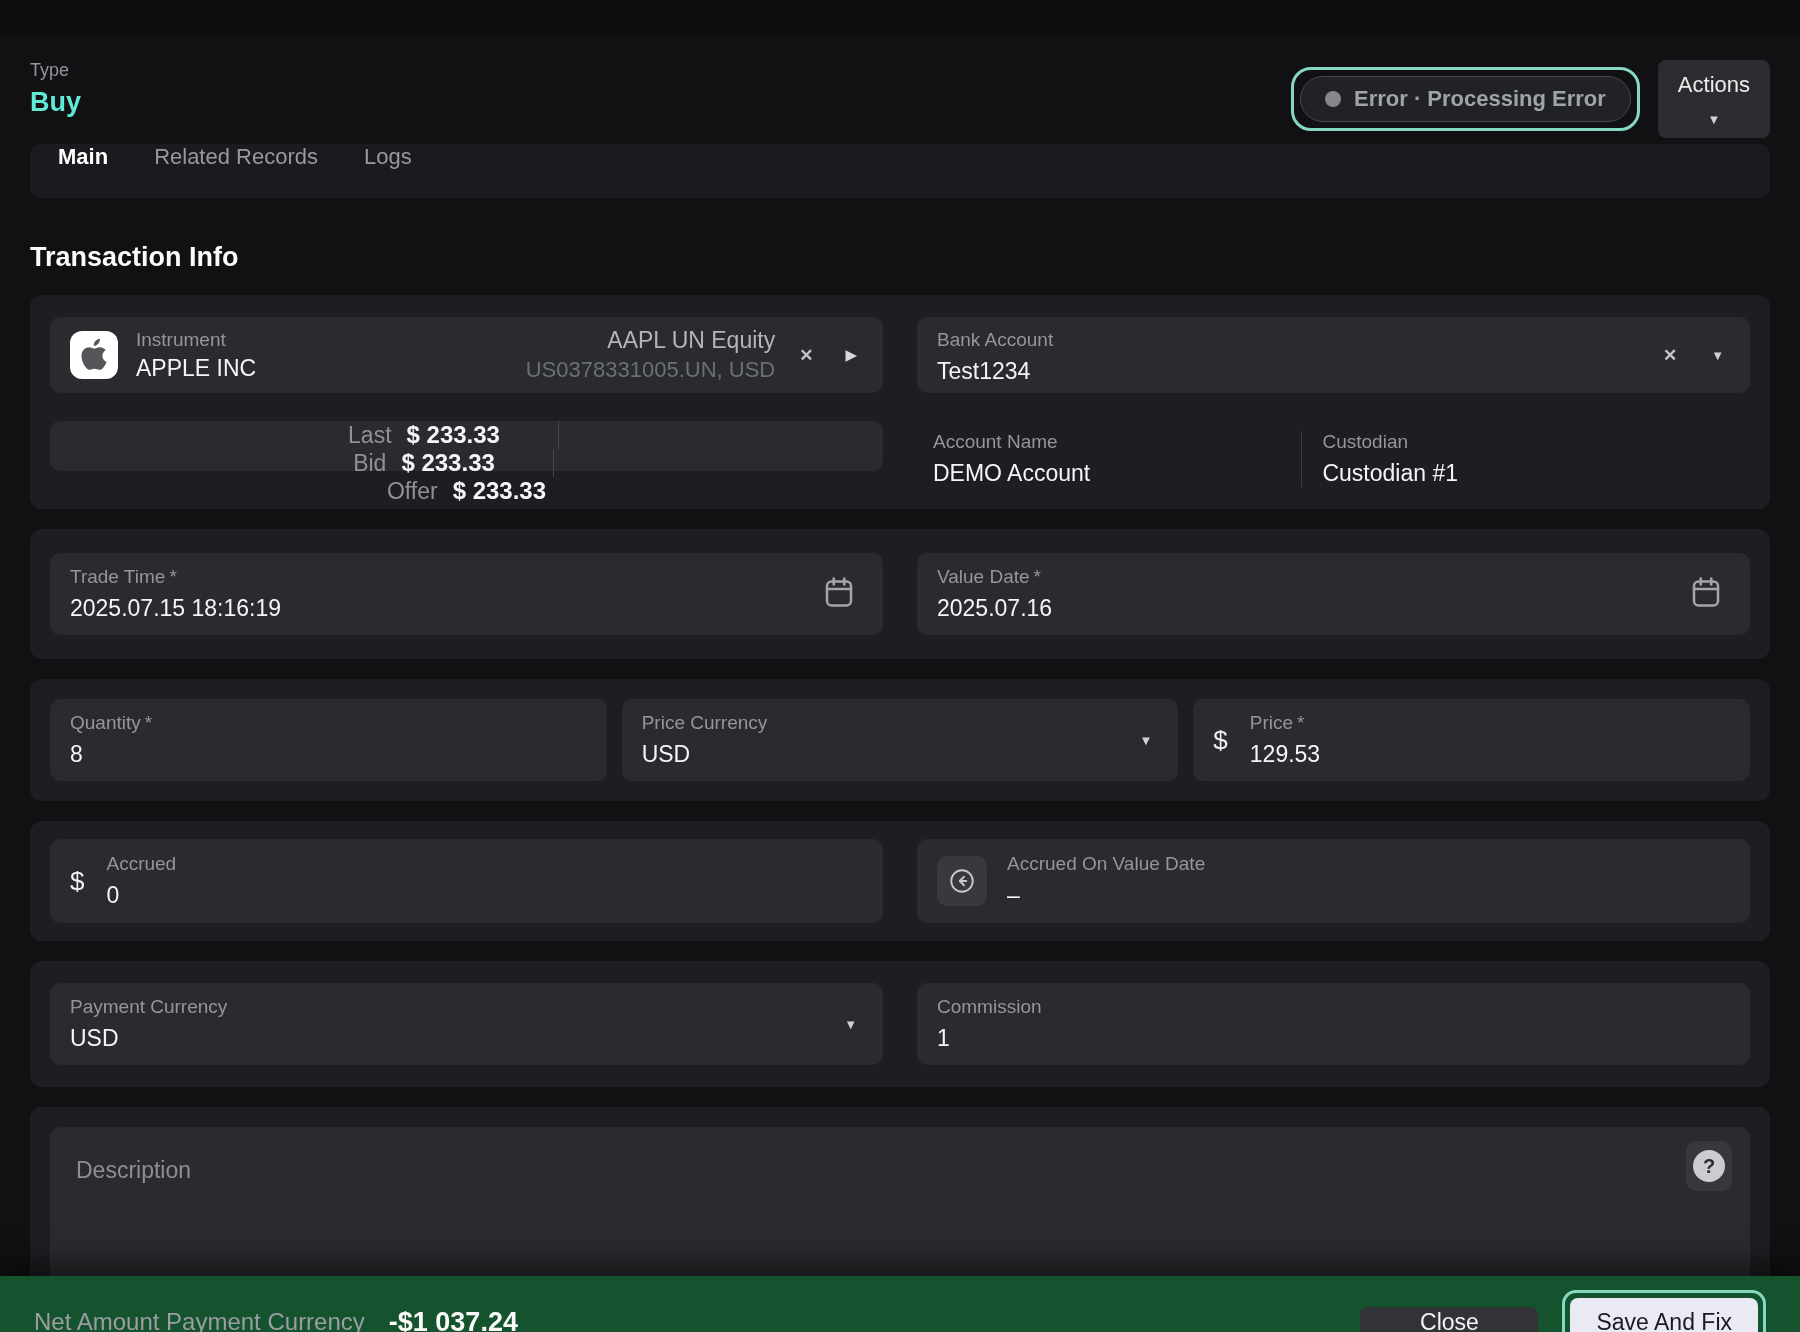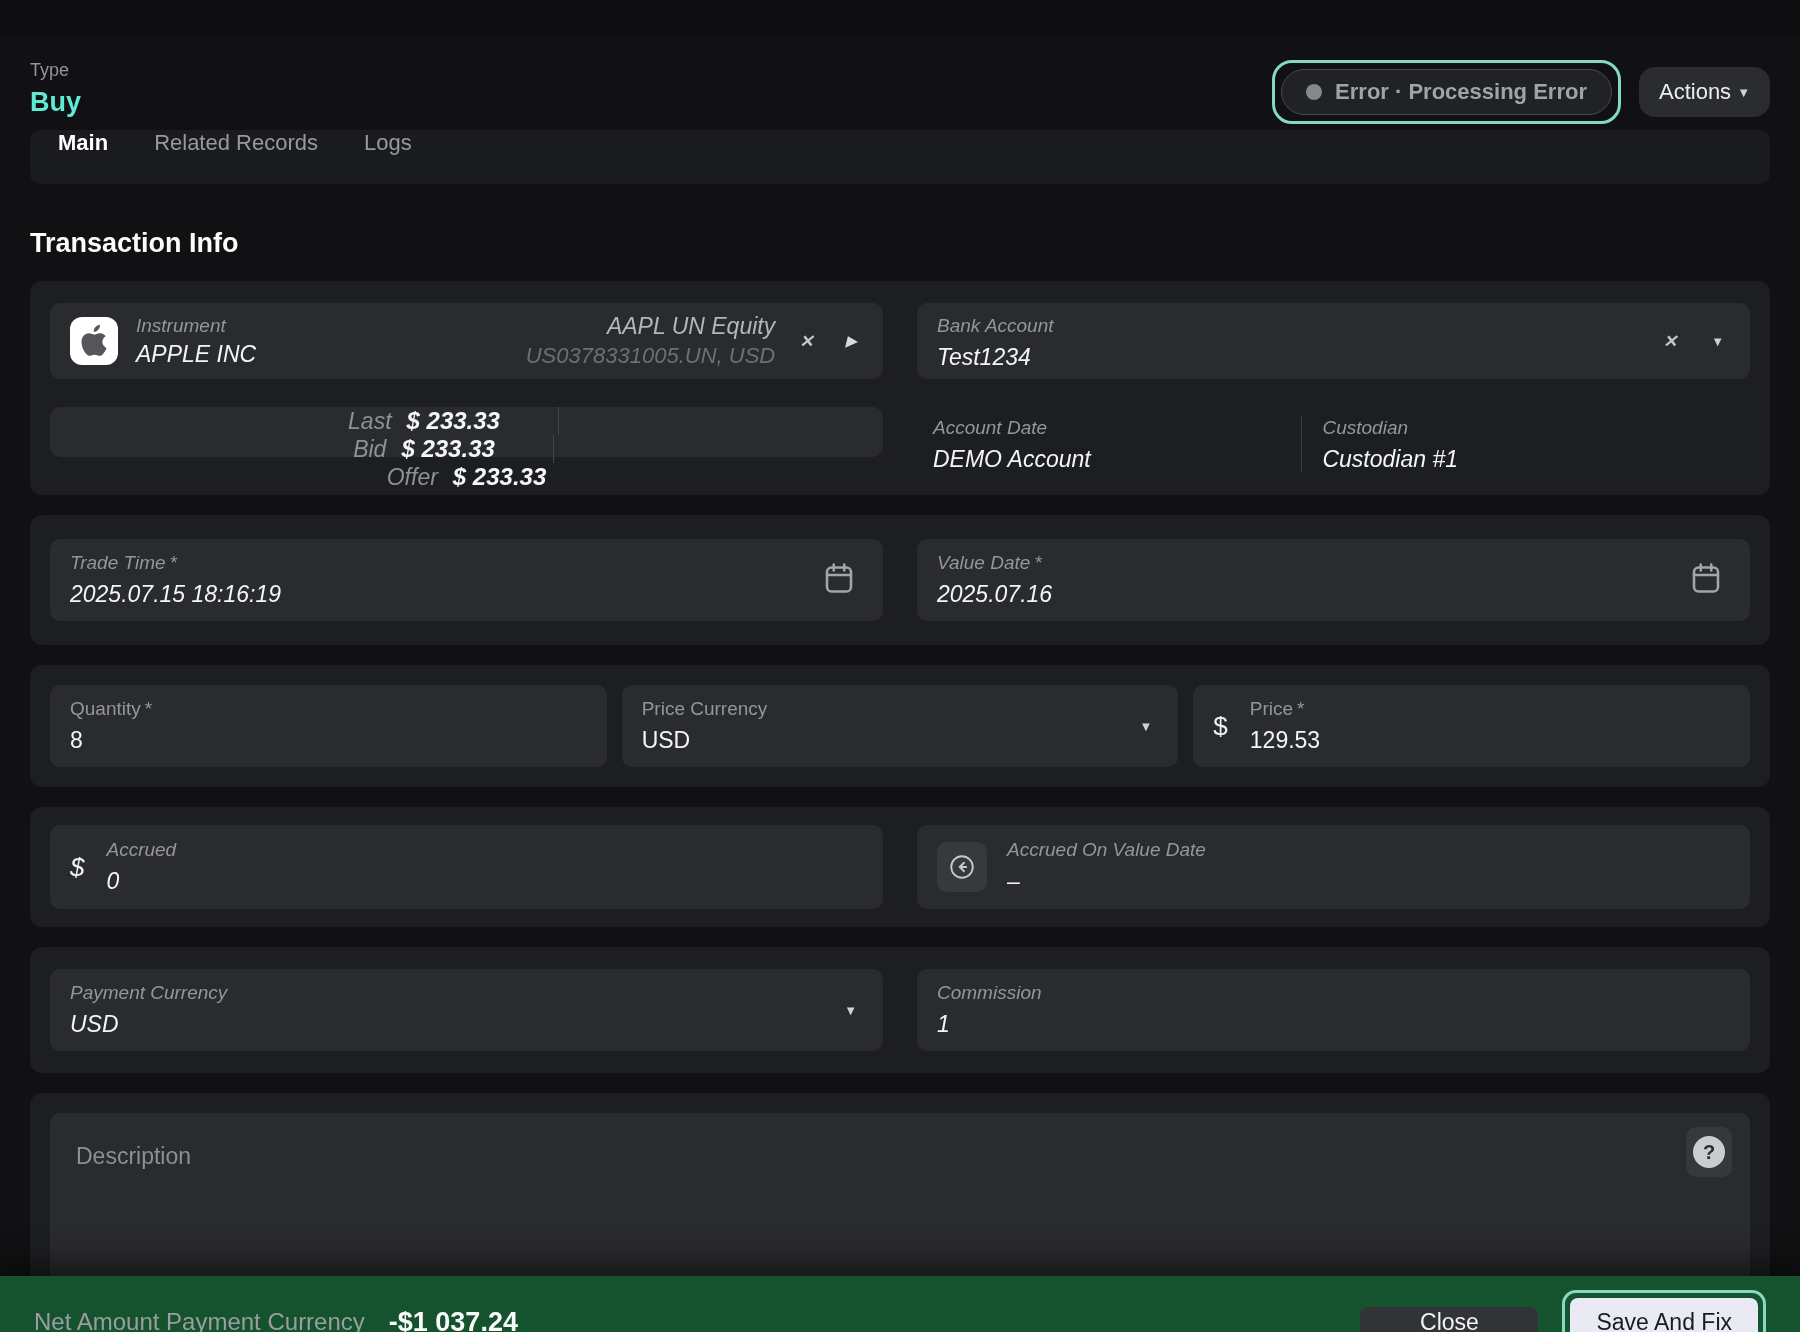--- a/index.html
+++ b/index.html
@@ -18,39 +18,39 @@
   .type-value { font-size:27px; font-weight:700; margin-top:6px; color:#5eead4; }
   .top-right { display:flex; align-items:center; gap:18px; }
   .status-ring { border:3px solid var(--highlight); border-radius:20px; padding:6px; }
   .status-badge {
     display:flex; align-items:center; gap:13px;
     background:#212225; border:1px solid #47494d; border-radius:28px;
     padding:9px 24px; font-size:22px; font-weight:700; color:#a0a3a8; cursor:default;
   }
   .status-dot { width:16px; height:16px; border-radius:50%; background:#85878d; }
   .actions-btn {
-    display:flex; align-items:center; gap:6px;
-    background:#2b2c2f; border:none; border-radius:16px; padding:12px 20px;
-    font-family:inherit; font-size:22px; color:#eceded; cursor:pointer;
+    display:flex; align-items:center; gap:15px;
+    background:#2b2c2f; border:none; border-radius:8px; padding:12px 20px;
+    font-family:inherit; font-size:22px; color:#eceded; cursor:pointer;flex-direction:column;
   }
   .caret { font-size:13px; color:#cfd1d4; line-height:1; }
 
   
   .tabbar {
     margin:6px 30px 0; background:#1a1b1e; border-radius:10px;
     height:54px; display:flex; gap:46px; padding:0 28px;
   }
   .tab { font-size:22px; color:#97999f; cursor:pointer; }
   .tab.active { color:#ffffff; font-weight:700; }
 
   .section-title { margin:44px 30px 22px; font-size:27px; font-weight:700; color:#fbfbfc; }
 
   
   .card { margin:0 30px 20px; background:#1d1e21; border-radius:12px; }
-  .grid2 { display:flex; gap:34px; padding:22px 20px;font-style:italic; }
+  .grid2 { display:flex; gap:34px; padding:22px 20px; }
   .grid3 { display:flex; gap:15px; padding:20px 20px; }
   .col { flex:1; min-width:0; }
 
   .field { background:#2a2b2e; border-radius:10px; position:relative; }
   .f-label { font-size:19px; color:#94969c; }
   .req { margin-left:4px; }
   .f-value { font-size:23px; color:#f4f5f7; margin-top:7px; }
 
   
   .inst-field { height:76px; display:flex; align-items:center; padding:0 20px; }
@@ -190,21 +190,21 @@
         <div class="field stack-field">
           <div class="f-label">Bank Account</div>
           <div class="f-value">Test1234</div>
           <div class="right-icons">
             <span class="icon-x" style="margin-left:0">✕</span>
             <span class="caret">▼</span>
           </div>
         </div>
         <div class="acct-row">
           <div class="acct">
-            <div class="f-label">Account Date</div>
+            <div class="f-label">Account Name</div>
             <div class="f-value">DEMO Account</div>
           </div>
           <div class="acct with-divider">
             <div class="f-label">Custodian</div>
             <div class="f-value">Custodian #1</div>
           </div>
         </div>
       </div>
     </div>
   </section>

